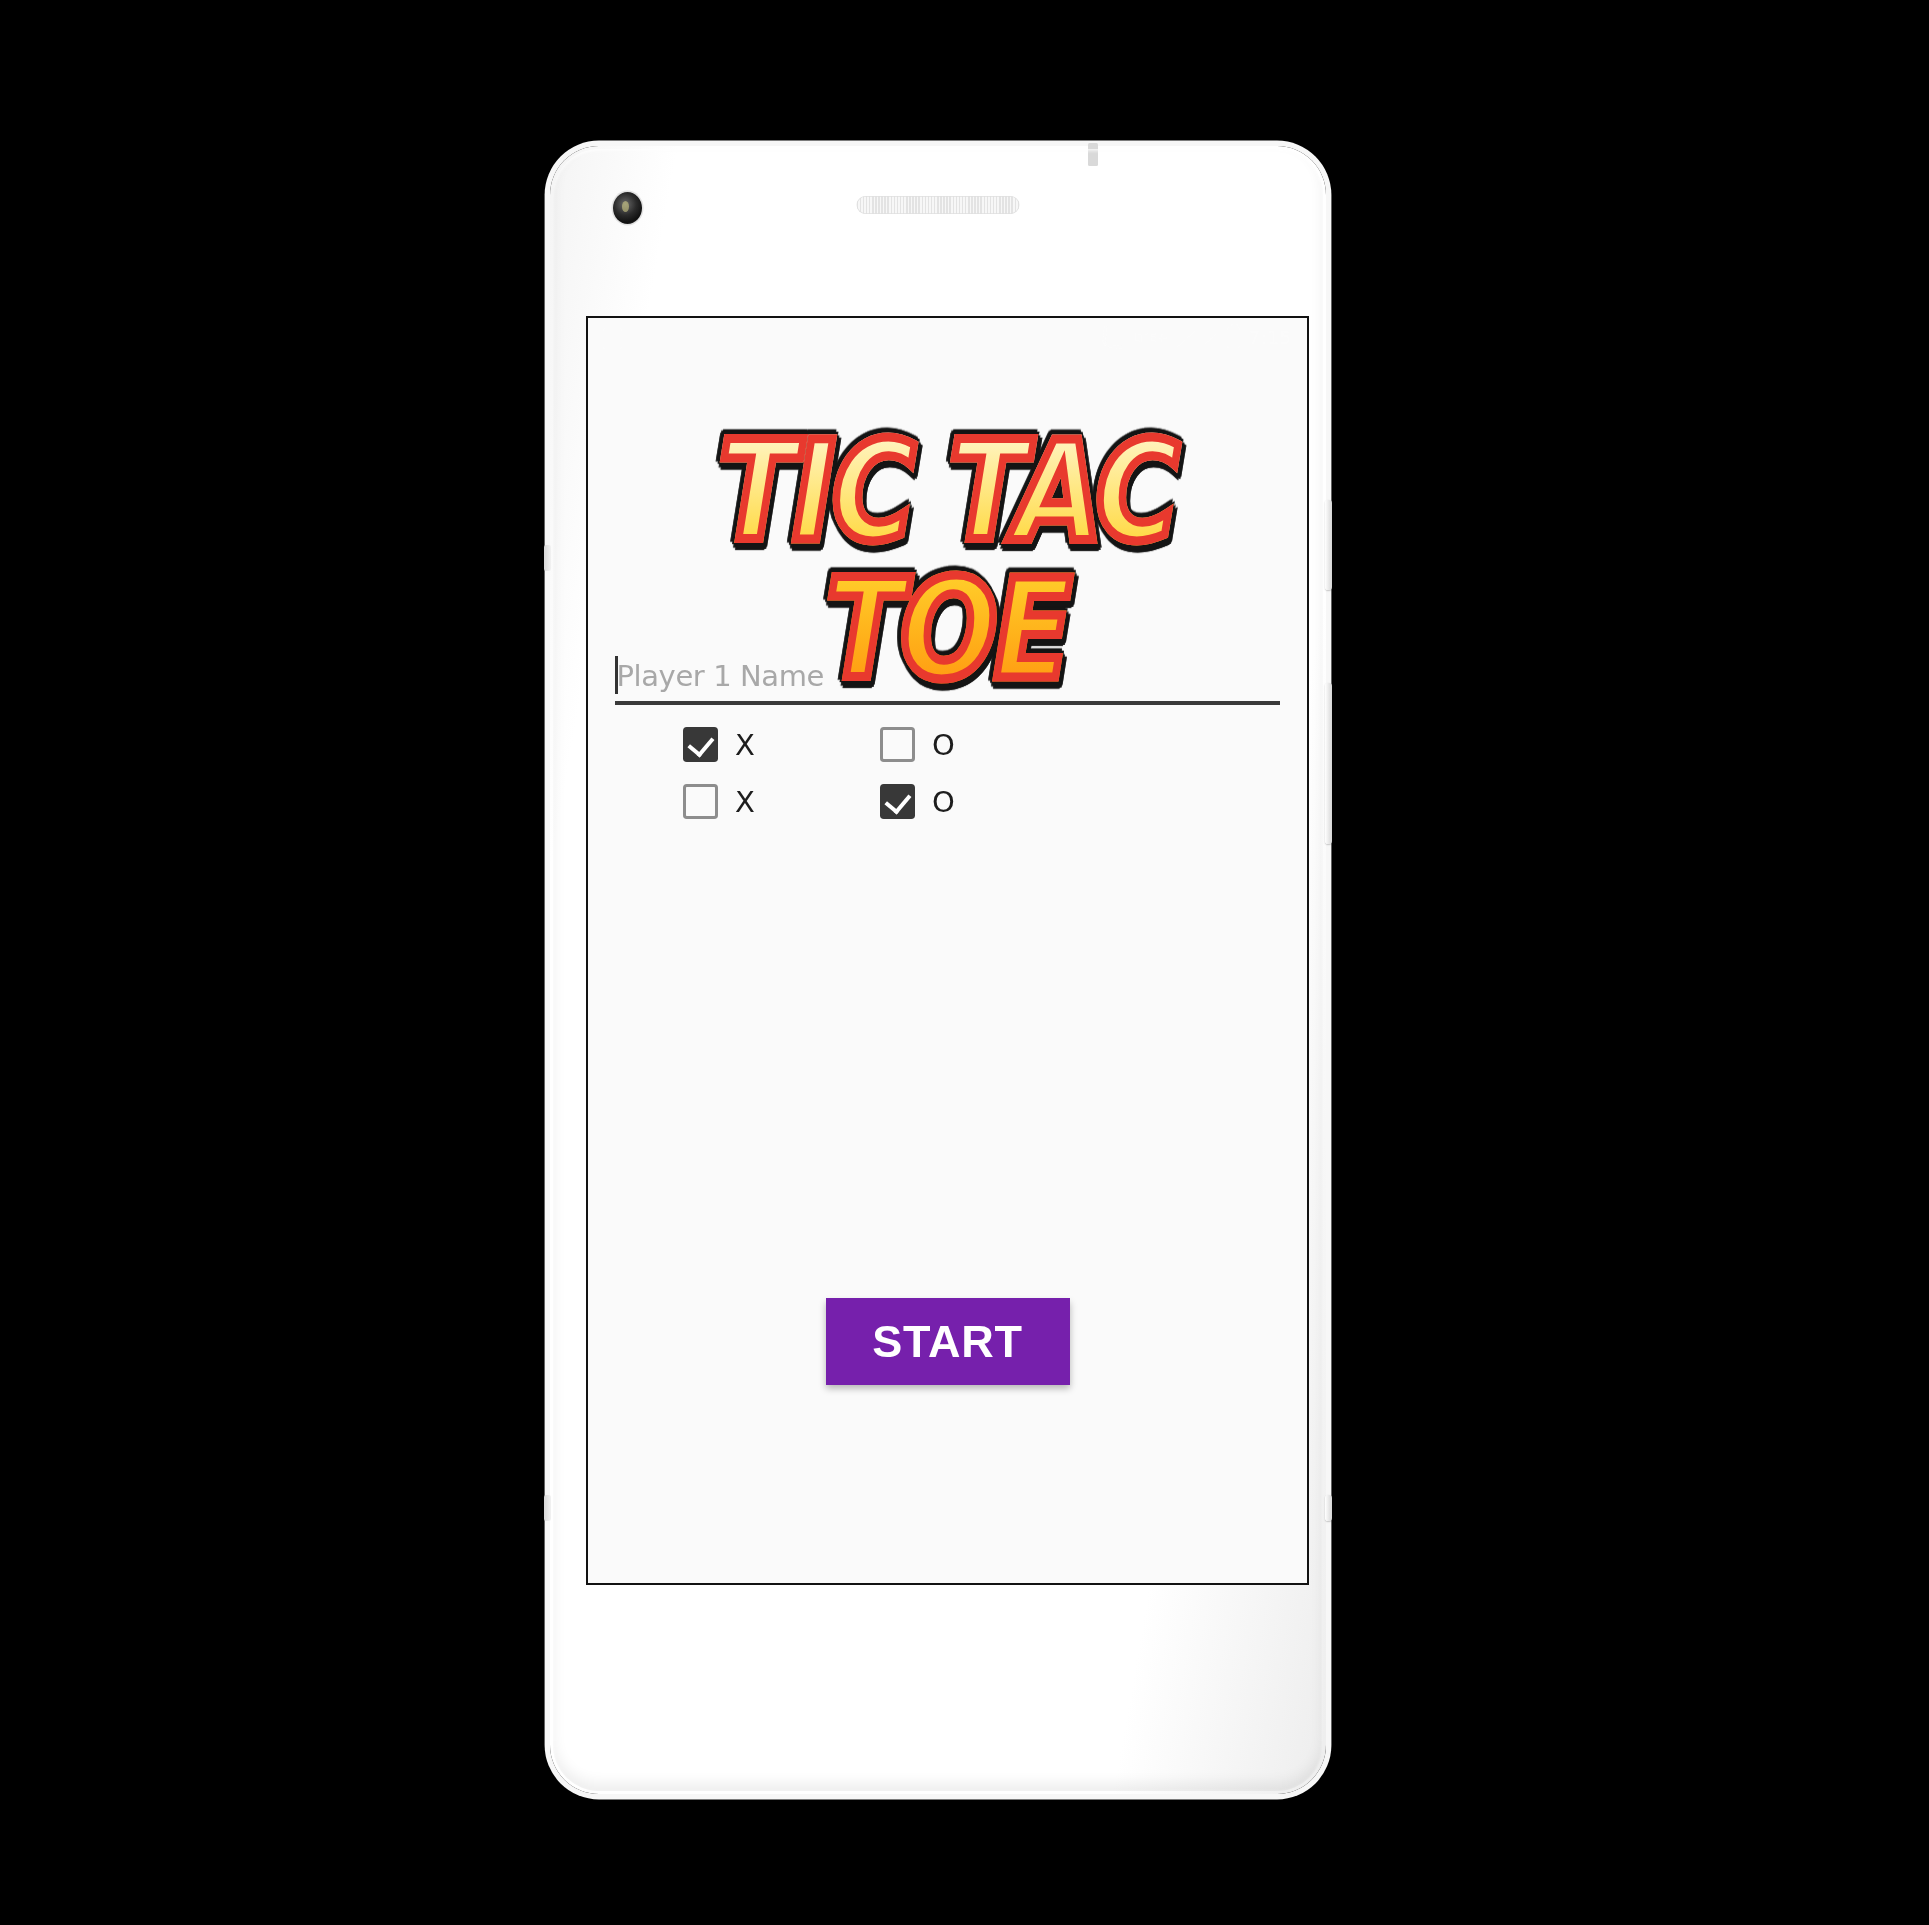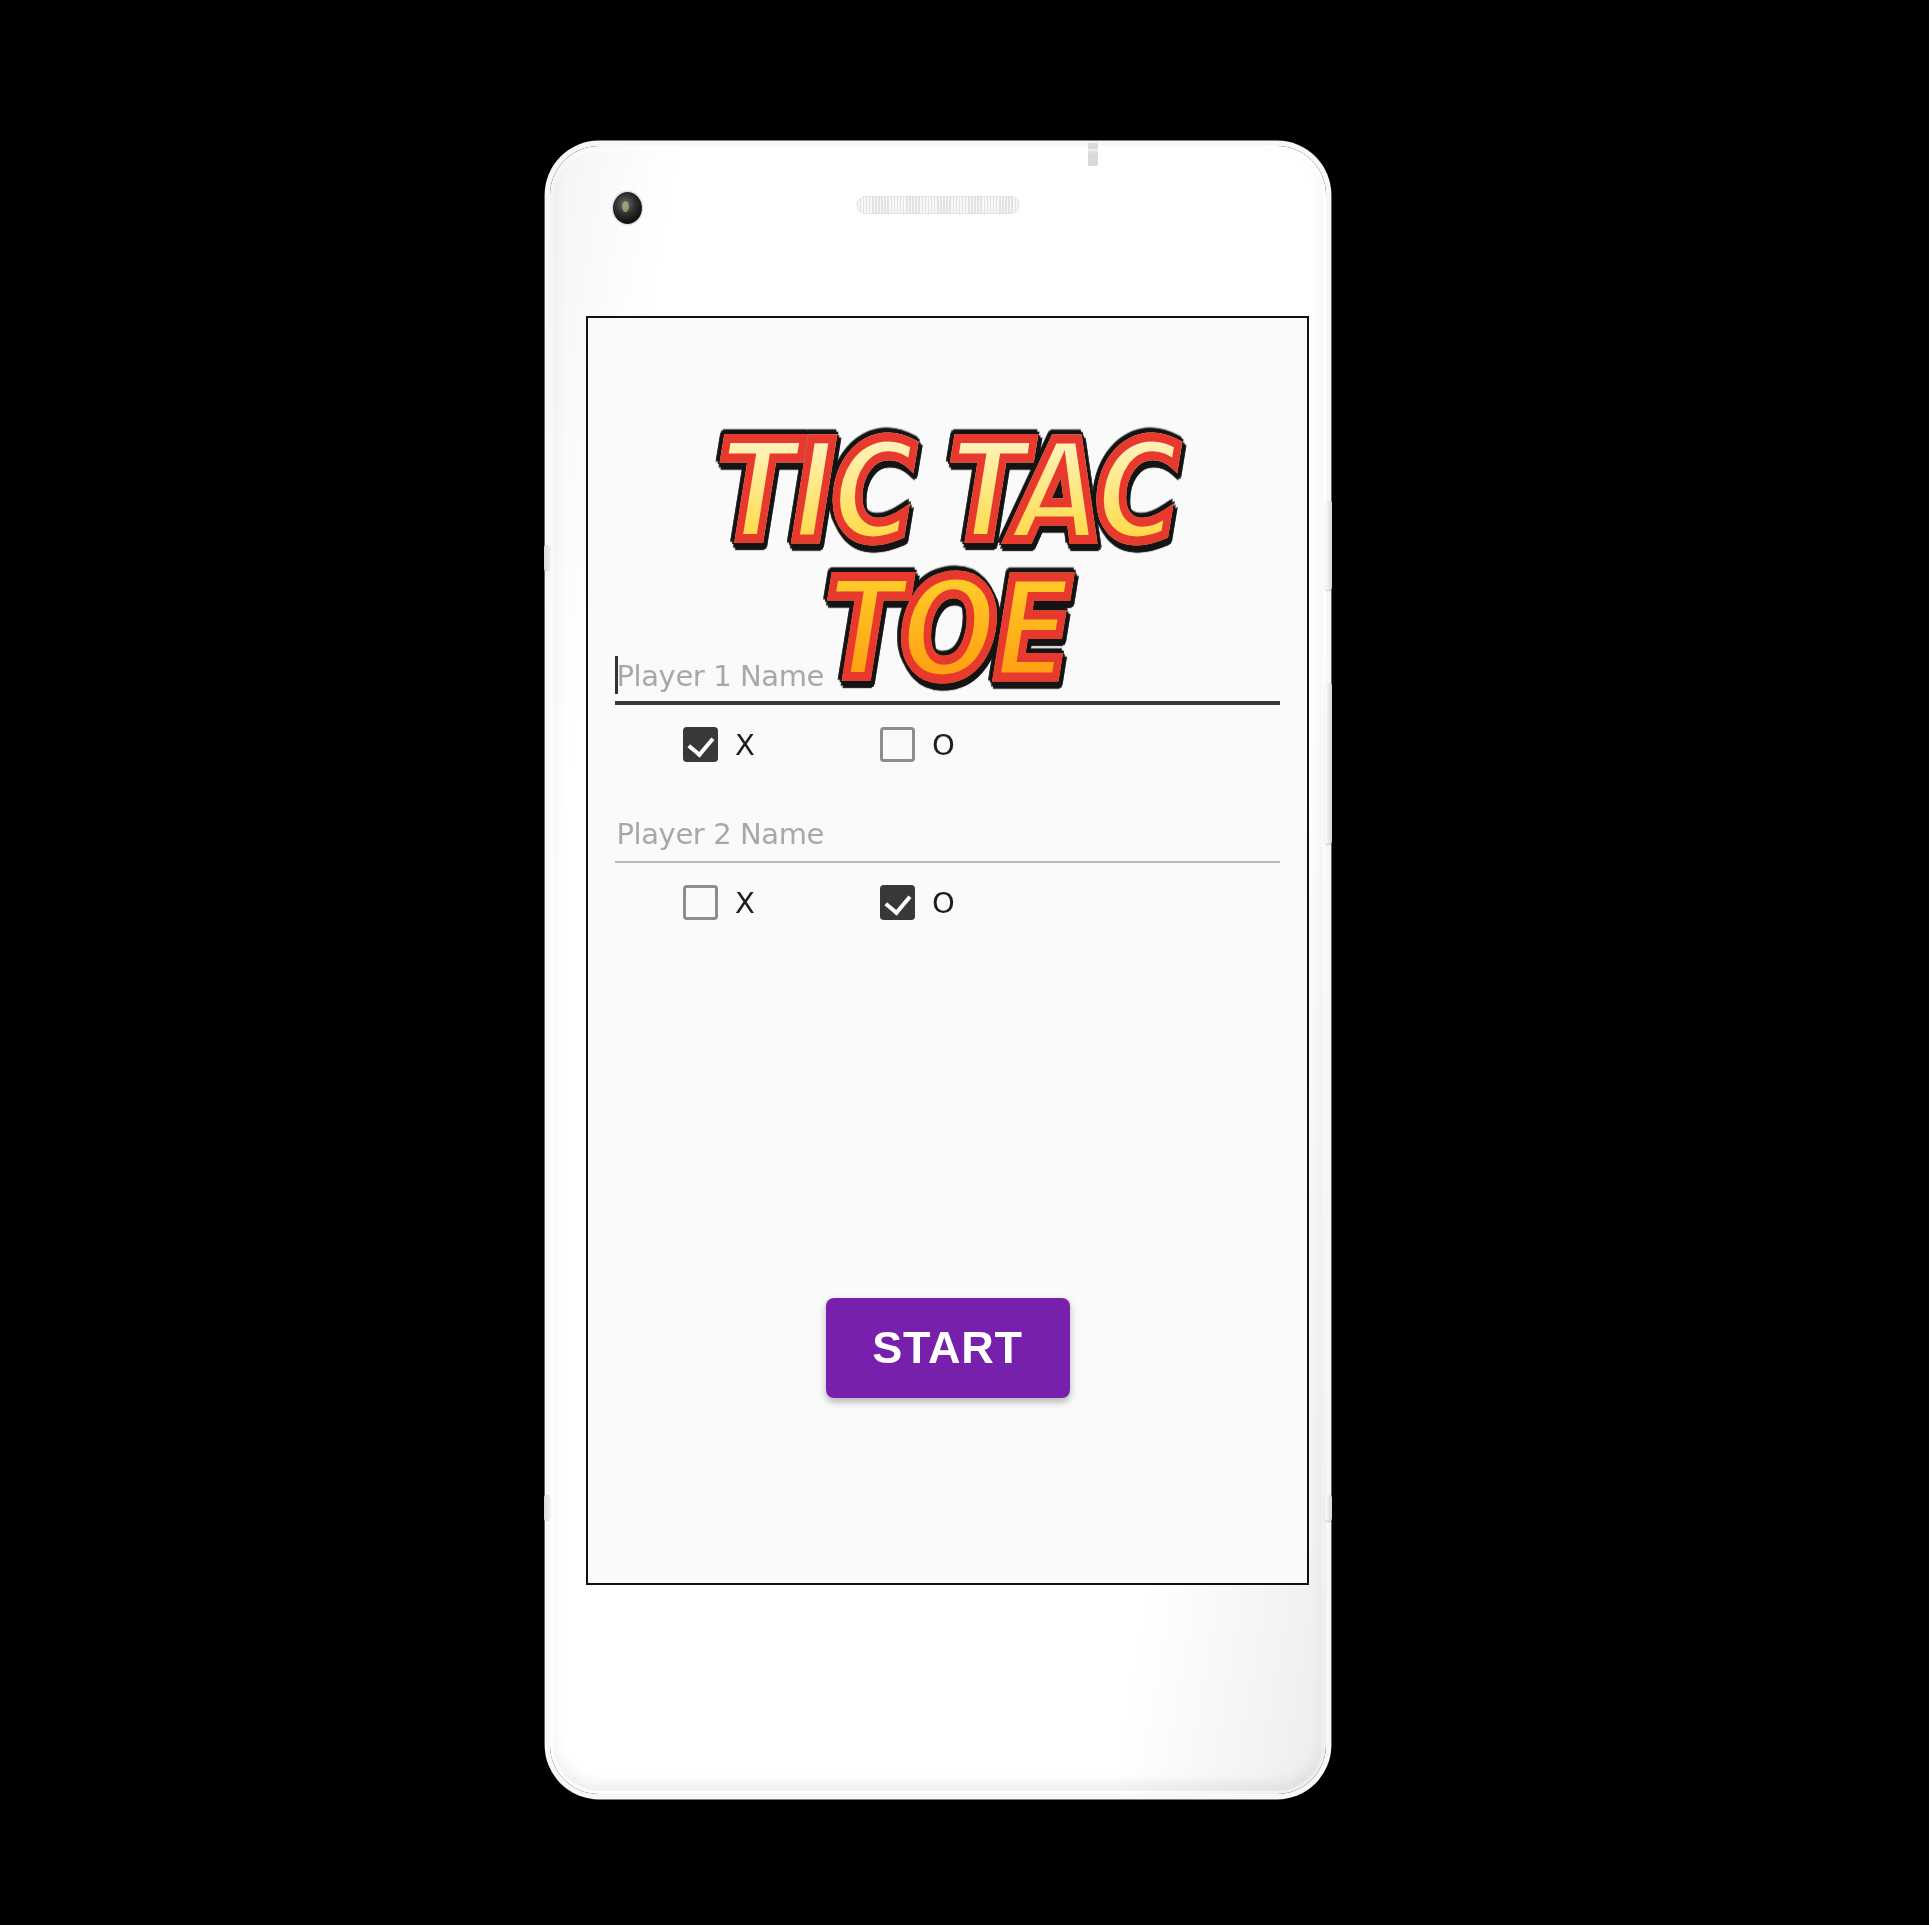--- a/index.html
+++ b/index.html
@@ -123,21 +123,21 @@
     position:absolute;left:345px;top:26px;width:311px;height:44px;
     display:flex;align-items:center;justify-content:space-between;
   }
   #difficulty-value{font-size:28px;color:#bcbcbc;font-family:"DejaVu Sans", sans-serif;}
   #dropdown-arrow{width:0;height:0;border-style:solid;border-width:13px 10.7px 0 10.7px;
     border-color:#b6b6b6 transparent transparent transparent;margin-right:6.1px;}
 
   
   #start-button{
     position:absolute;left:50%;transform:translateX(-50%);top:980px;
-    width:244px;height:100px;border-radius:8px;background:#7620ac;border:none;
+    width:244px;height:87px;border-radius:0;background:#7620ac;border:none;
     color:#fff;font-size:45px;font-weight:bold;letter-spacing:0.8px;
     font-family:"Liberation Sans", sans-serif;
     box-shadow:0 3.8px 7px rgba(0,0,0,.28);cursor:pointer;
     display:flex;align-items:center;justify-content:center;
   }
 </style>
 </head>
 <body>
 
 <div id="phone-frame">
@@ -185,24 +185,20 @@
         <div class="mark-opt">
           <span class="cbox on"></span>
           <span class="mark-label">X</span>
         </div>
         <div class="mark-opt second">
           <span class="cbox off"></span>
           <span class="mark-label">O</span>
         </div>
       </div>
 
-      <div class="text-field" style="margin-top:44px">
-        <span class="tf-placeholder">Player 2 Name</span>
-        <span class="tf-underline inactive"></span>
-      </div>
 
       <div class="mark-row">
         <div class="mark-opt">
           <span class="cbox off"></span>
           <span class="mark-label">X</span>
         </div>
         <div class="mark-opt second">
           <span class="cbox on"></span>
           <span class="mark-label">O</span>
         </div>

